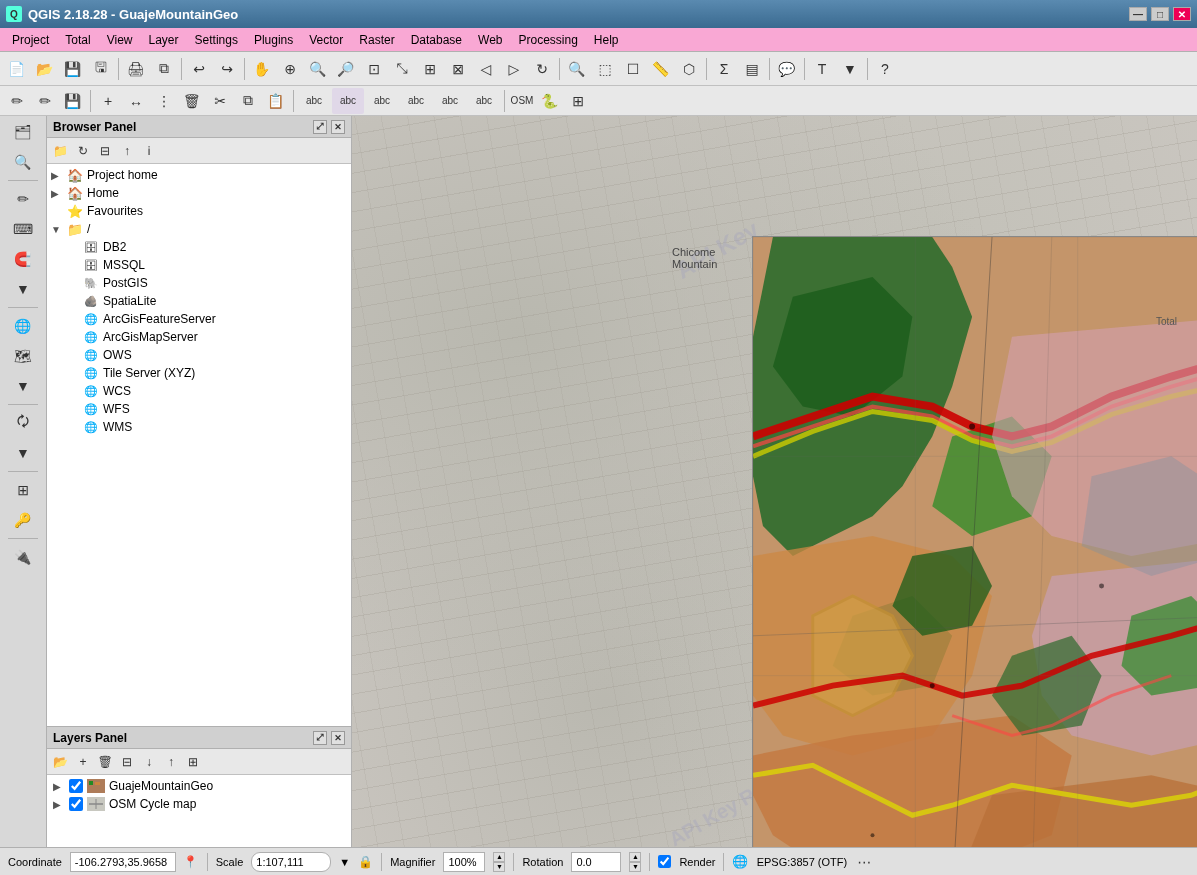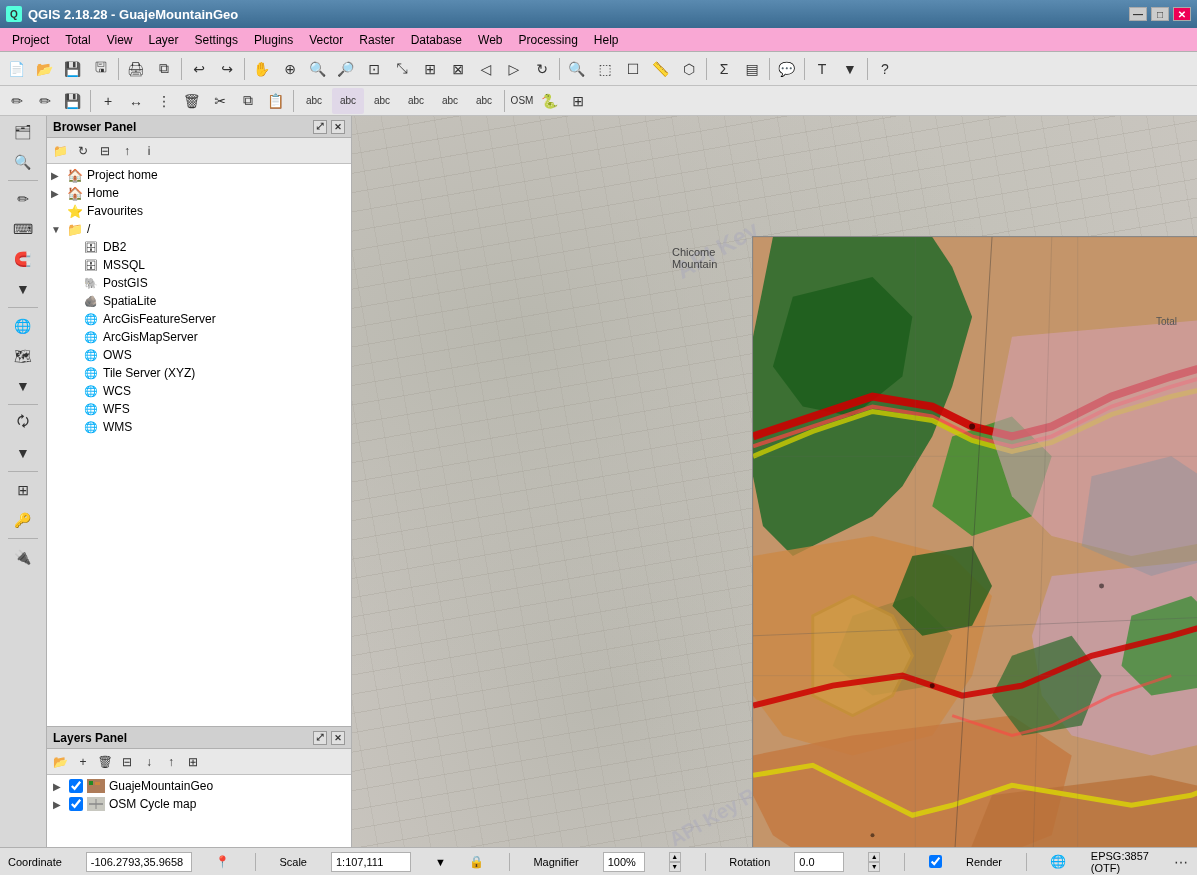--- a/index.html
+++ b/index.html
@@ -235,21 +235,21 @@
         repeating-linear-gradient(80deg, transparent 0px, transparent 25px, rgba(160,155,145,0.2) 25px, rgba(160,155,145,0.2) 26px);
     }
 
     
     #statusbar {
       height: 28px;
       background: #e0e0e0;
       border-top: 1px solid #b0b0b0;
       display: flex; align-items: center;
       padding: 0 8px;
-      gap: 24px;
+      gap: 8px;
       font-size: 11px;
     }
     .status-item { display: flex; align-items: center; gap: 4px; }
     .status-sep { width: 1px; height: 18px; background: #b0b0b0; }
     .status-input {
       border: 1px solid #b0b0b0;
       background: white;
       height: 20px;
       padding: 0 4px;
       font-size: 11px;
@@ -615,21 +615,21 @@
 </div>
 
 <div id="statusbar">
   <span class="status-item">
     <span>Coordinate</span>
   </span>
   <input type="text" class="status-input" style="width: 106px;" value="-106.2793,35.9658">
   <span style="font-size:12px;">📍</span>
   <div class="status-sep"></div>
   <span>Scale</span>
-  <input type="text" class="status-input" style="width: 80px;" value="1:107,111">
+  <input type="text" class="status-input" style="width: 80px; border-radius: 9px;" value="1:107,111">
   <span style="cursor:pointer;">▼</span>
   <span style="font-size:12px;">🔒</span>
   <div class="status-sep"></div>
   <span>Magnifier</span>
   <input type="text" class="status-input" style="width: 42px;" value="100%">
   <div class="status-spinner">
     <div class="spin-btn">▲</div>
     <div class="spin-btn">▼</div>
   </div>
   <div class="status-sep"></div>

